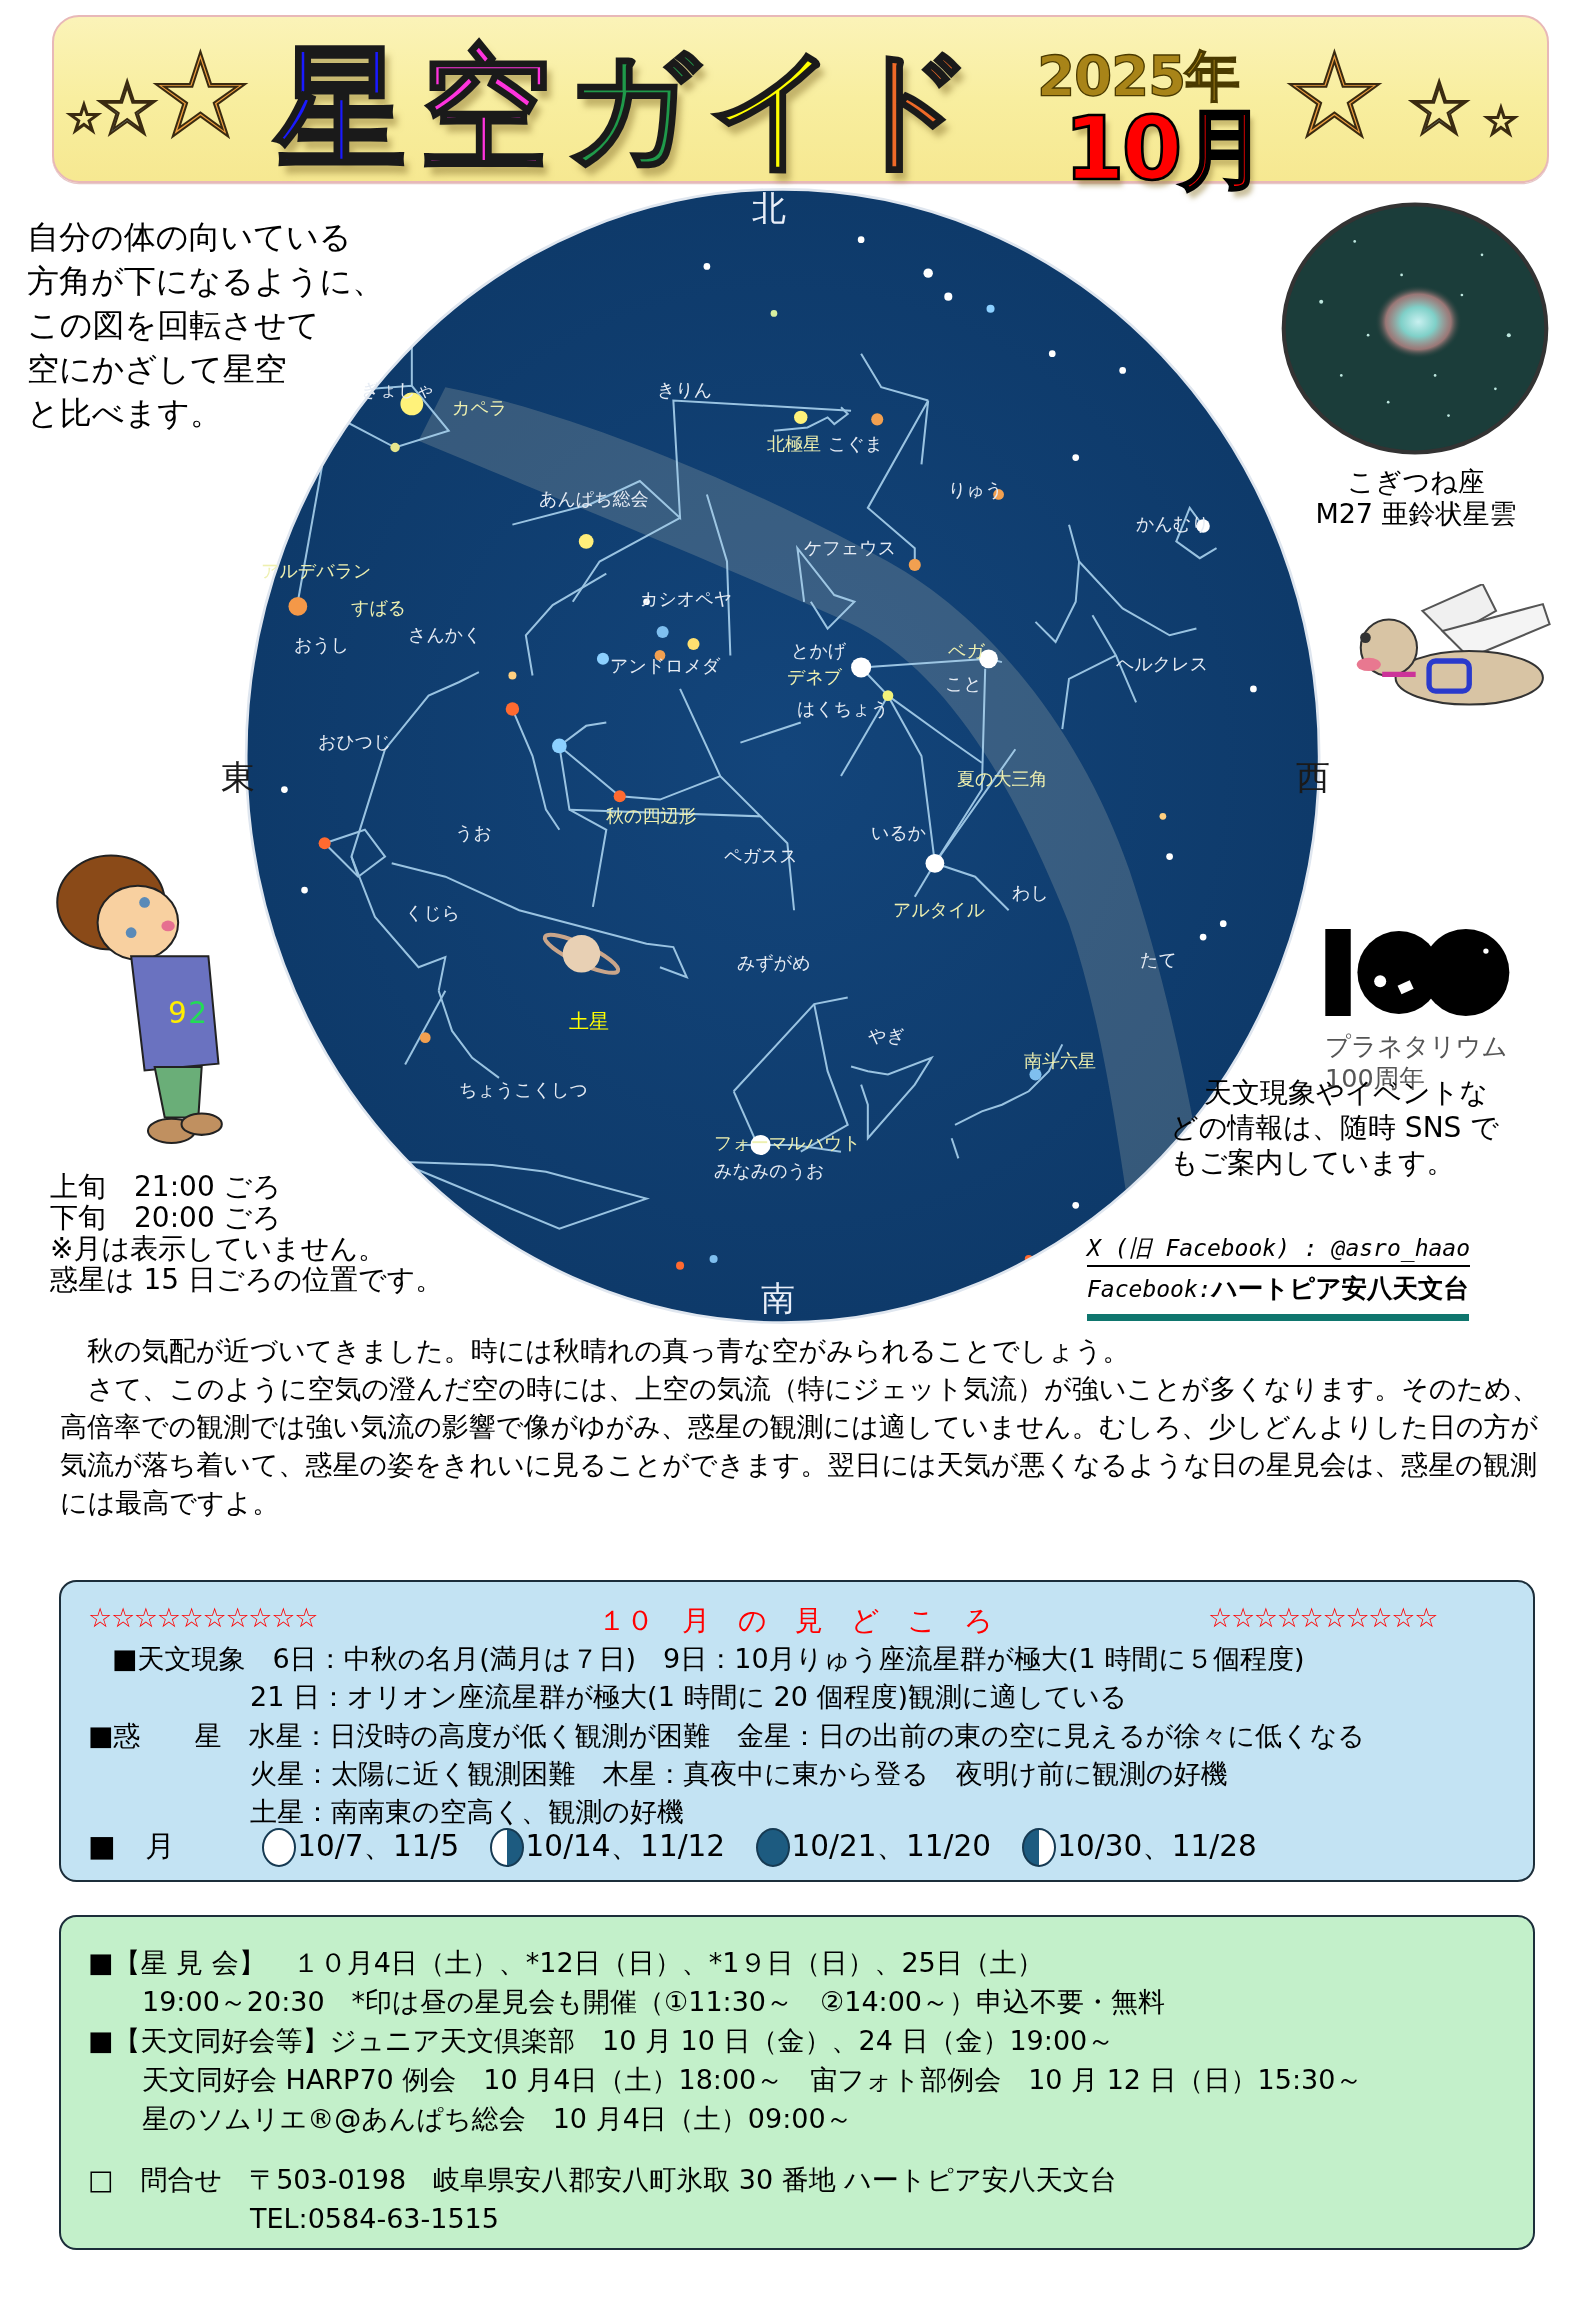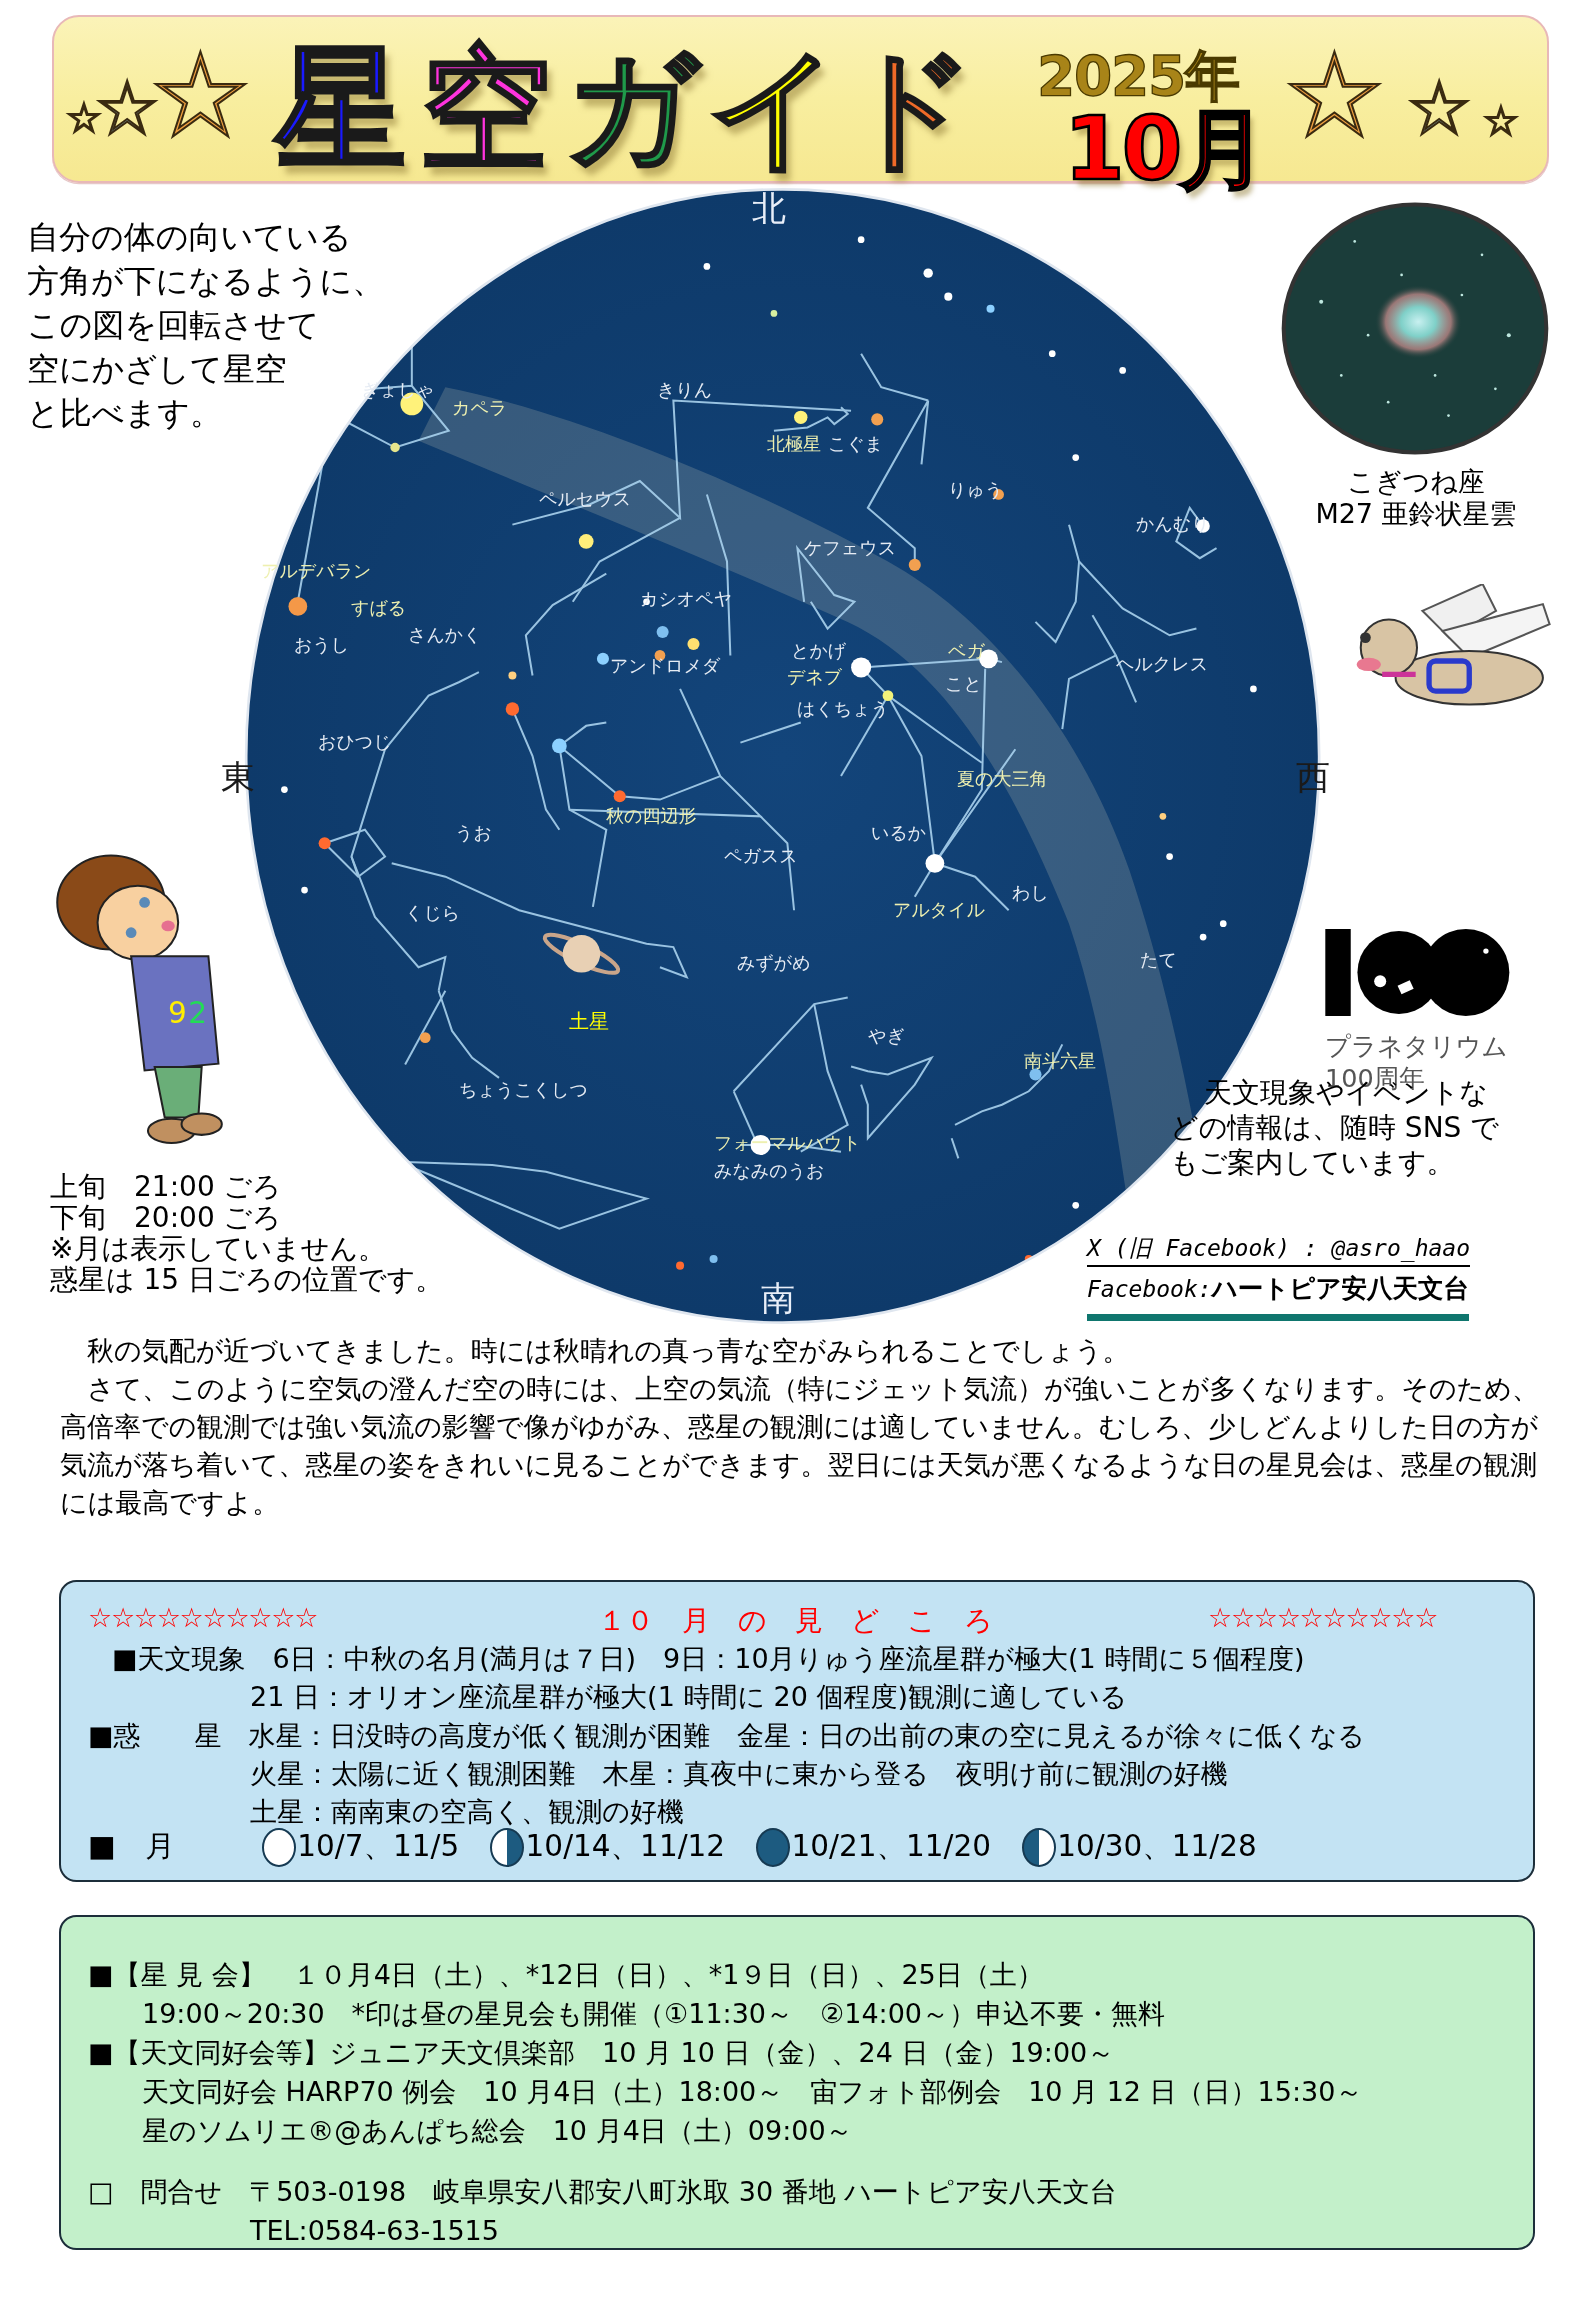--- a/index.html
+++ b/index.html
@@ -47,21 +47,21 @@
   .redstars { position:absolute; font-size:27px; color:#ff0000; letter-spacing:-1.3px; }
   .hl-row { position:absolute; left:27px; font-size:27px; line-height:35px; white-space:pre; }
   .moon-row { position:absolute; left:27px; top:245px; font-size:29.5px; display:flex; align-items:center; }
   .moon { width:34px; height:39px; border:2.7px solid #163a52; border-radius:50%; box-sizing:border-box;
           display:inline-block; margin-right:1.3px; overflow:hidden; position:relative; }
   .moon-item { display:flex; align-items:center; margin-right:31px; }
 
   
   #events { left:59px; top:1915px; width:1476px; height:335px; background:#c3f0ca;
             border:2.7px solid #1c2e3a; border-radius:17.4px; box-sizing:border-box; }
-  .ev-row { position:absolute; font-size:27px; line-height:35px; white-space:pre;margin-top:12px; }
+  .ev-row { position:absolute; font-size:27px; line-height:35px; white-space:pre; }
 </style>
 </head>
 <body>
 
 <div id="banner" class="abs">
   <span class="hstar" style="left:12px;top:81px;font-size:40px;color:#d8c060;">☆</span>
   <span class="hstar" style="left:40px;top:54px;font-size:74px;color:#8ec8e8;">☆</span>
   <span class="hstar" style="left:94px;top:20px;font-size:117px;color:#f0a040;">☆</span>
   <span class="title-char" style="left:221px;color:#1a1aff;">星</span>
   <span class="title-char" style="left:366px;color:#ff33dd;">空</span>
@@ -212,21 +212,21 @@
   <span class="abs" style="left:1052px;top:569px;font-size:34px;color:#1a1a1a;">西</span>
   <span class="abs" style="left:325px;top:822px;font-size:20px;color:#ffff00;">土星</span>
   <div id="chart-labels">
       <span class="abs" style="left: 117px; top: 192px; font-size: 18px; color: rgb(230, 236, 244);">ぎょしゃ</span>
       <span class="abs" style="left: 208px; top: 210px; font-size: 18px; color: rgb(238, 240, 176);">カペラ</span>
       <span class="abs" style="left: 413px; top: 192px; font-size: 18px; color: rgb(230, 236, 244);">きりん</span>
       <span class="abs" style="left: 523px; top: 246px; font-size: 18px; color: rgb(238, 240, 176);">北極星</span>
       <span class="abs" style="left: 584px; top: 246px; font-size: 18px; color: rgb(230, 236, 244);">こぐま</span>
       <span class="abs" style="left: 704px; top: 292px; font-size: 18px; color: rgb(230, 236, 244);">りゅう</span>
       <span class="abs" style="left: 892px; top: 326px; font-size: 18px; color: rgb(230, 236, 244);">かんむり</span>
-      <span class="abs" style="left: 295px; top: 301px; font-size: 18px; color: rgb(230, 236, 244);">ペルセウス</span>
+      <span class="abs" style="left: 295px; top: 301px; font-size: 18px; color: rgb(230, 236, 244);">あんぱち総会</span>
       <span class="abs" style="left: 560px; top: 350px; font-size: 18px; color: rgb(230, 236, 244);">ケフェウス</span>
       <span class="abs" style="left: 17px; top: 373px; font-size: 18px; color: rgb(238, 240, 176);">アルデバラン</span>
       <span class="abs" style="left: 396px; top: 401px; font-size: 18px; color: rgb(230, 236, 244);">カシオペヤ</span>
       <span class="abs" style="left: 107px; top: 410px; font-size: 18px; color: rgb(238, 240, 176);">すばる</span>
       <span class="abs" style="left: 50px; top: 447px; font-size: 18px; color: rgb(230, 236, 244);">おうし</span>
       <span class="abs" style="left: 164px; top: 437px; font-size: 18px; color: rgb(230, 236, 244);">さんかく</span>
       <span class="abs" style="left: 366px; top: 468px; font-size: 18px; color: rgb(230, 236, 244);">アンドロメダ</span>
       <span class="abs" style="left: 547px; top: 453px; font-size: 18px; color: rgb(230, 236, 244);">とかげ</span>
       <span class="abs" style="left: 543px; top: 479px; font-size: 18px; color: rgb(238, 240, 176);">デネブ</span>
       <span class="abs" style="left: 553px; top: 511px; font-size: 18px; color: rgb(230, 236, 244);">はくちょう</span>

